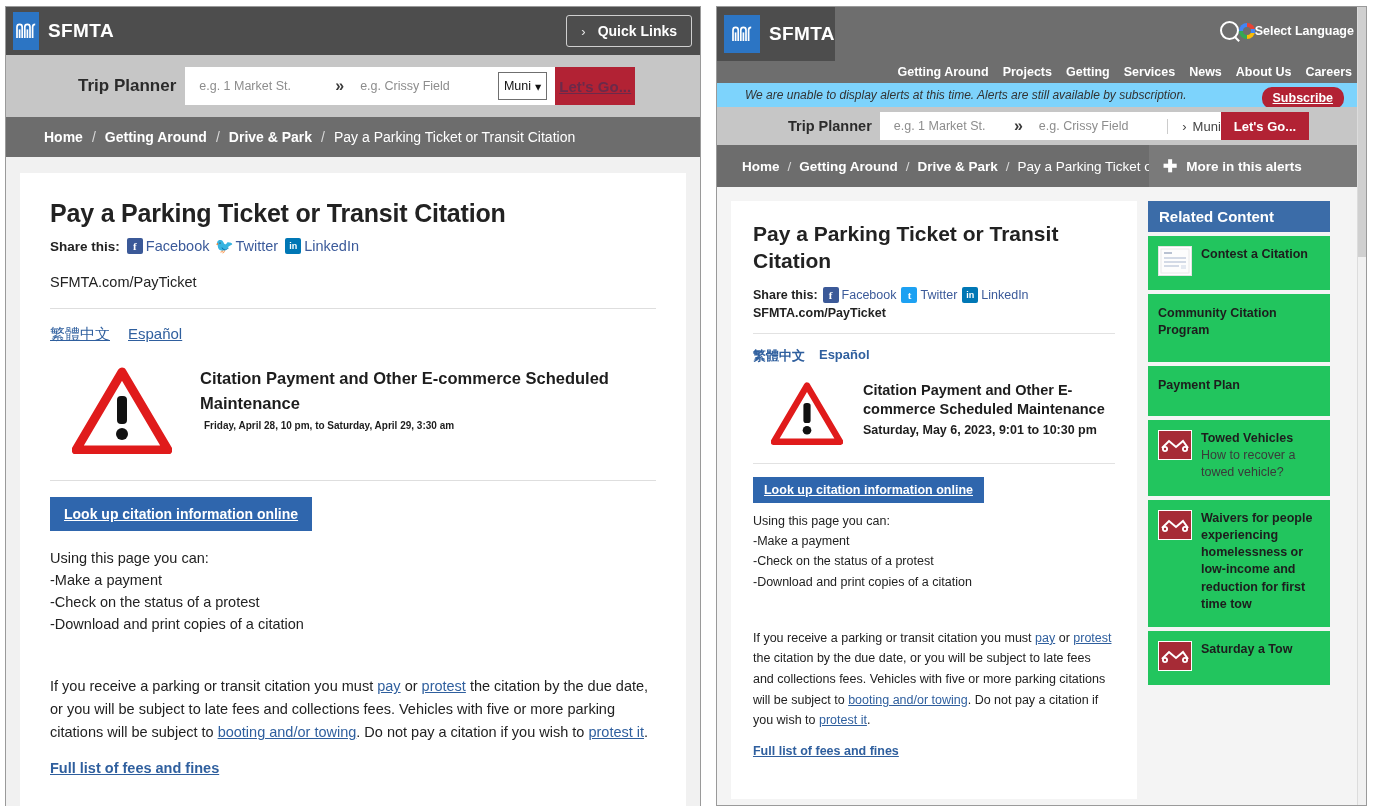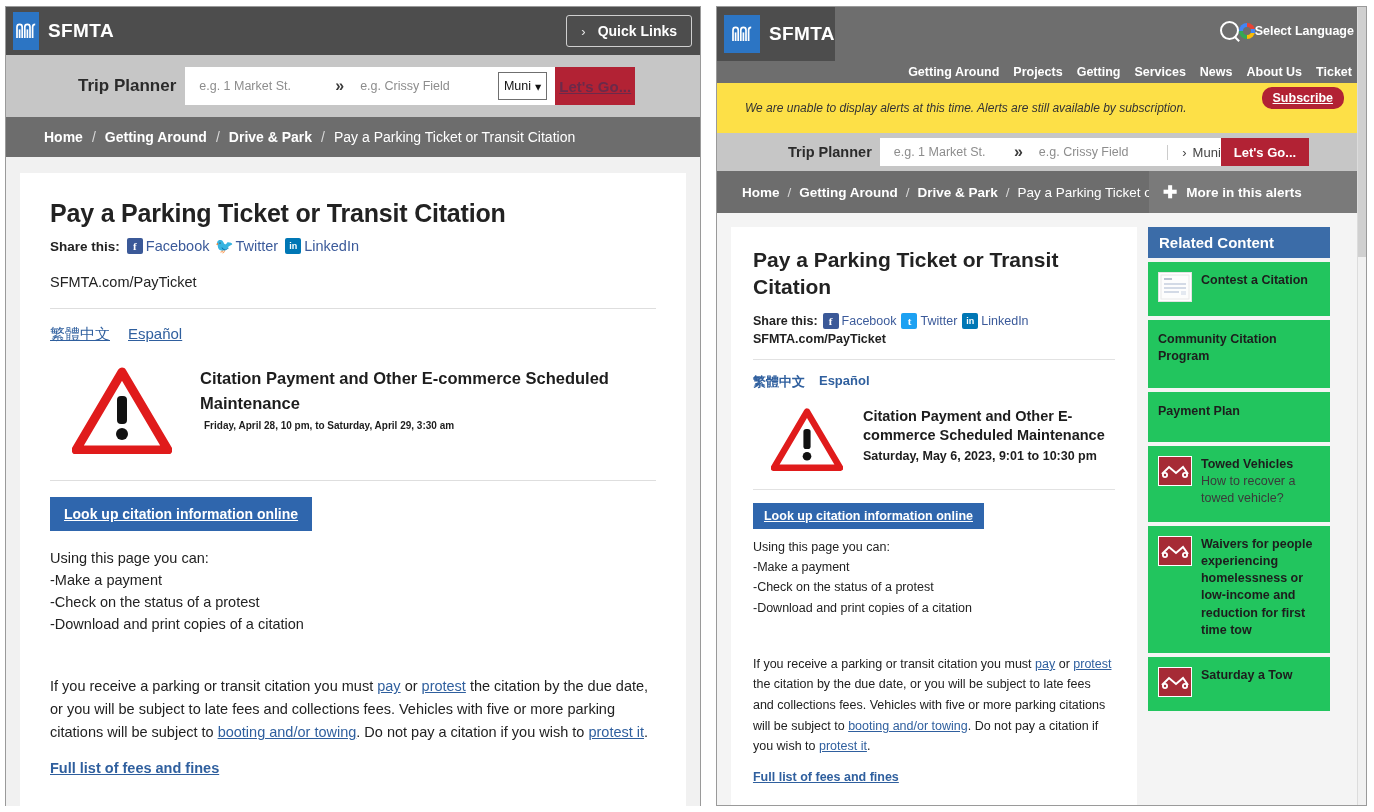--- a/index.html
+++ b/index.html
@@ -78,21 +78,21 @@
   .mag{width:15px;height:15px;border:2.3px solid #fff;border-radius:50%;position:relative;display:inline-block;}
   .mag::after{content:"";position:absolute;width:2.3px;height:6px;background:#fff;transform:rotate(-45deg);right:-2px;bottom:-4px;}
   .gicon{width:16px;height:16px;border-radius:50%;
      background:conic-gradient(#ea4335 0 25%, #fbbc05 25% 50%, #34a853 50% 75%, #4285f4 75% 100%);
      position:relative;}
   .gicon::after{content:"";position:absolute;inset:4px;background:#6e6e6e;border-radius:50%;}
   .gicon::before{content:"";position:absolute;right:0;top:6px;width:9px;height:4px;background:#4285f4;}
 
   .r-nav{height:22px;background:#6e6e6e;display:flex;align-items:center;justify-content:flex-end;
      gap:14px;padding-right:14px;color:#fff;font-size:12.5px;font-weight:bold;}
-  .r-alert{height:50px;background:#fde047;display:flex;align-items:center;position:relative;}
+  .r-alert{height:24px;background:#7dd3fc;display:flex;align-items:center;position:relative;}
   .r-alert .msg{font-style:italic;font-size:12px;color:#333;margin-left:28px;}
   .r-sub{position:absolute;right:22px;top:4px;background:#b22234;color:#fff;font-size:12.5px;font-weight:bold;
      padding:4px 11px;border-radius:10px;text-decoration:underline;}
   .r-trip{height:38px;background:#c6c6c6;display:flex;align-items:center;position:relative;}
   .r-trip-label{font-weight:bold;font-size:14.5px;color:#2b2b2b;margin-left:71px;}
   .r-trip-fields{margin-left:8px;background:#fff;height:28px;display:flex;align-items:center;width:341px;}
   .r-muni{display:flex;align-items:center;gap:6px;font-size:13px;color:#444;margin-left:16px;border-left:1px solid #ccc;padding-left:14px;}
   .r-go{height:28px;padding:0 13px;background:#b22234;display:flex;align-items:center;}
   .r-go span{color:#fff;font-weight:bold;font-size:13px;}
   .r-crumb{height:42px;background:#6d6d6d;display:flex;align-items:center;color:#fff;font-size:13.5px;padding-left:25px;gap:8px;position:relative;overflow:hidden;}
@@ -280,21 +280,21 @@
         </div>
       </div>
 
       <div class="r-nav">
         <a>Getting Around</a>
         <a>Projects</a>
         <a>Getting</a>
         <a>Services</a>
         <a>News</a>
         <a>About Us</a>
-        <a>Ticket</a>
+        <a>Careers</a>
       </div>
 
       <div class="r-alert">
         <span class="msg">We are unable to display alerts at this time. Alerts are still available by subscription.</span>
         <a class="r-sub">Subscribe</a>
       </div>
 
       <div class="r-trip">
         <div class="r-trip-label">Trip Planner</div>
         <div class="r-trip-fields">

